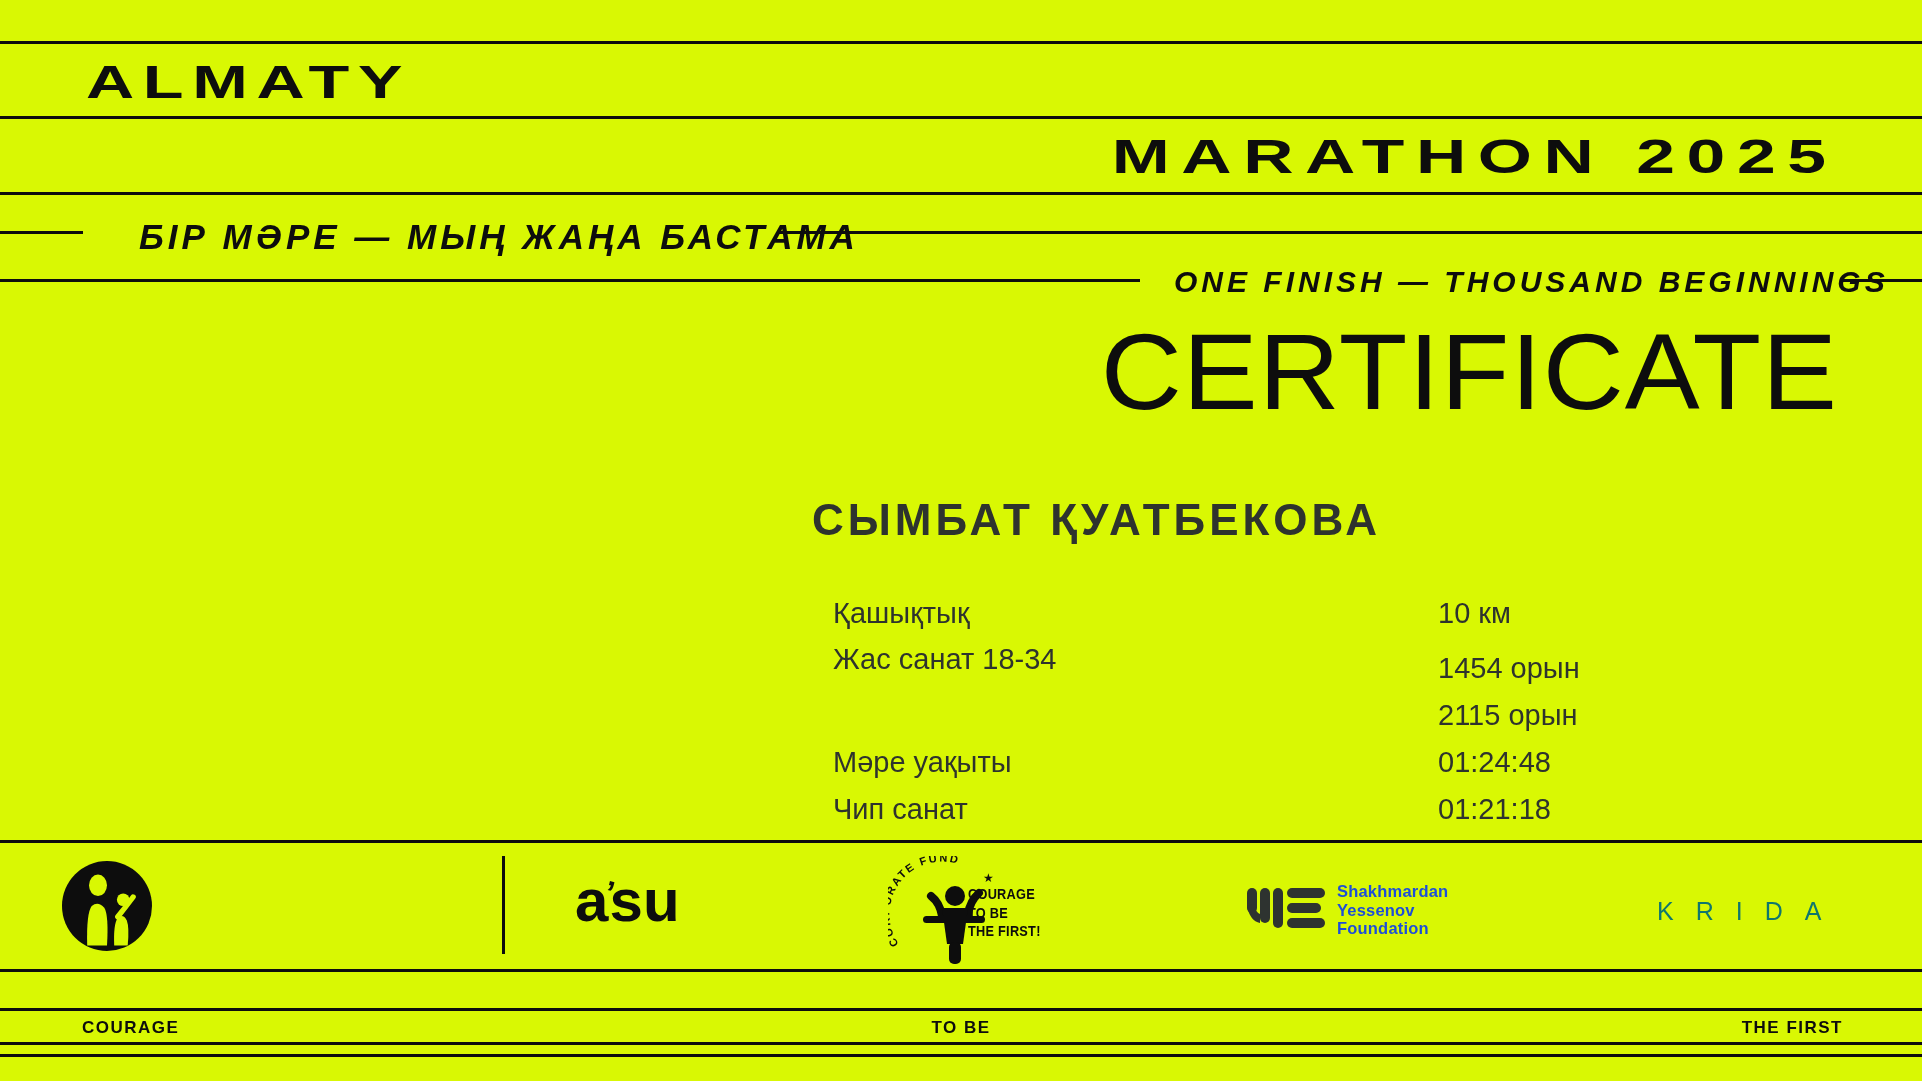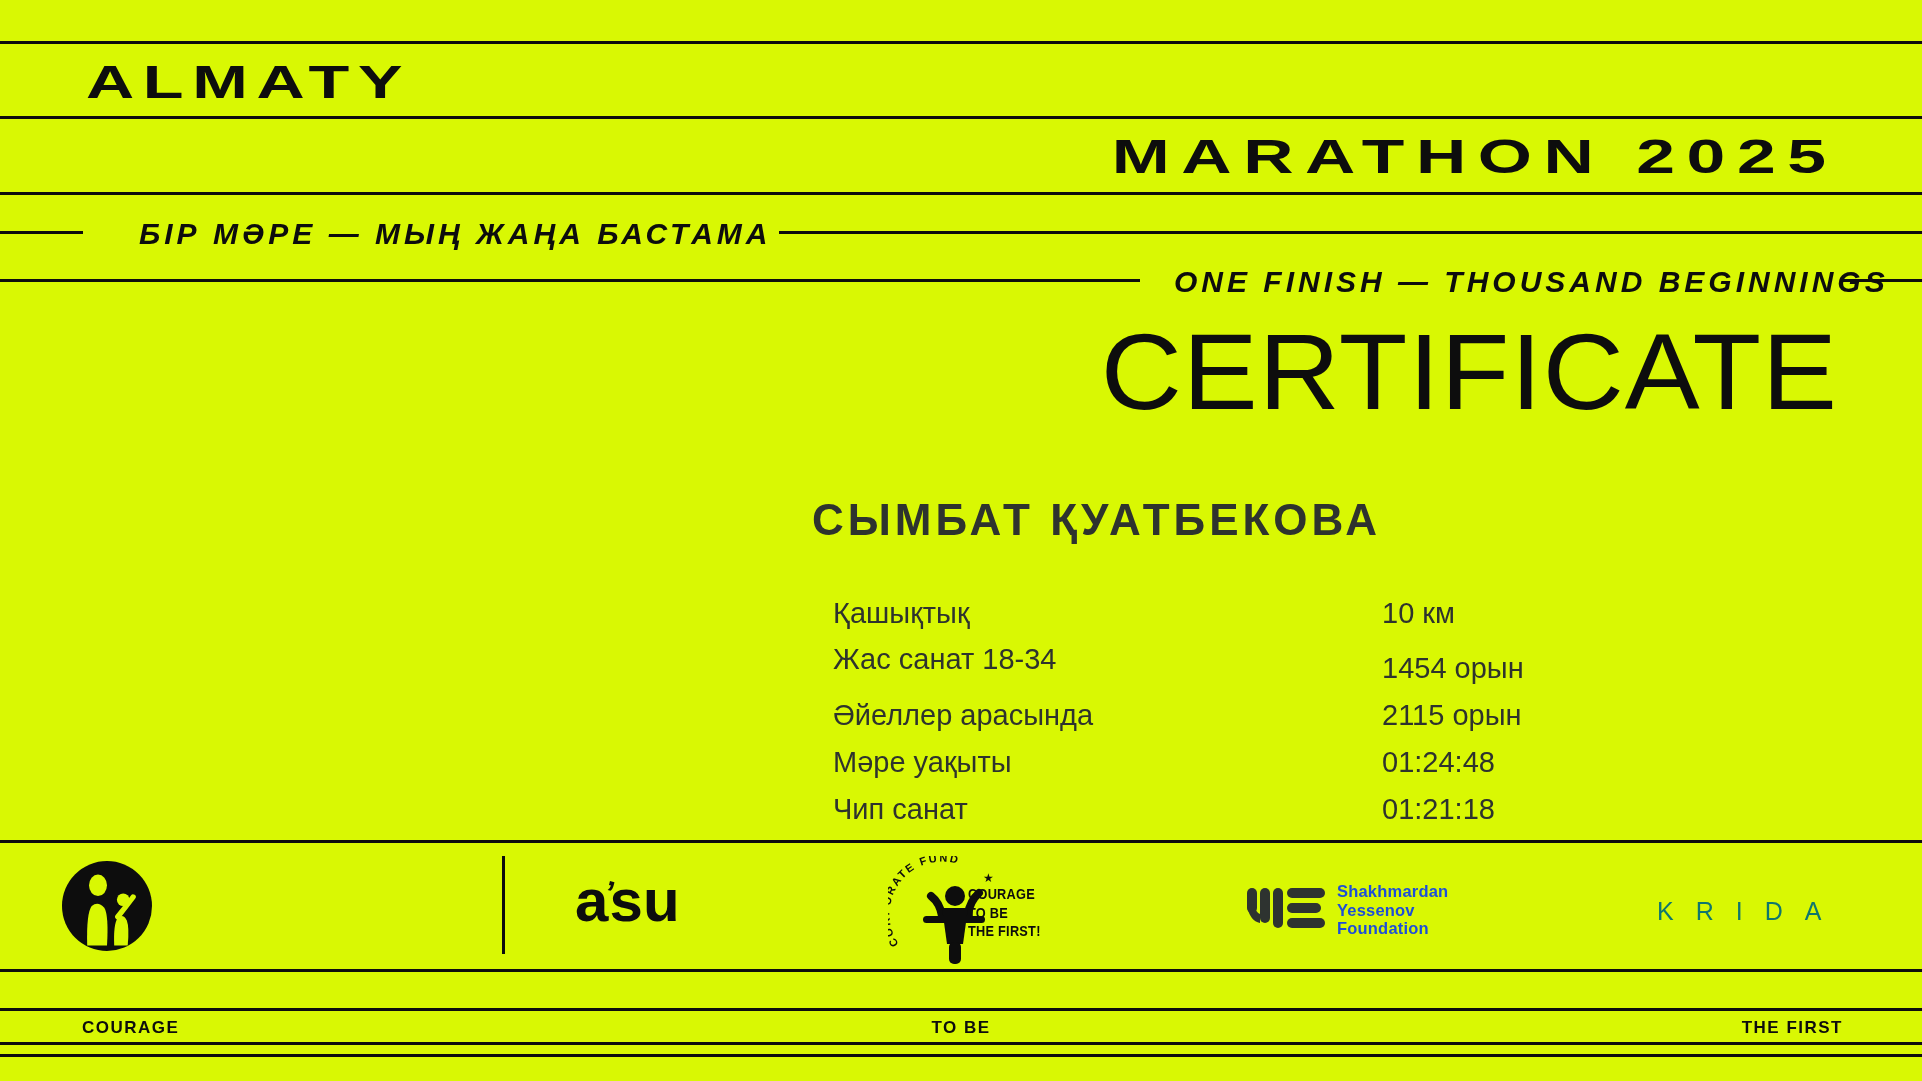--- a/index.html
+++ b/index.html
@@ -16,41 +16,41 @@
     position:absolute;left:86px;top:59px;font-size:46px;font-weight:700;
     letter-spacing:6px;transform:scaleX(1.45);transform-origin:left top;
     line-height:1;white-space:nowrap;
   }
   .marathon{
     position:absolute;right:84px;top:133px;font-size:48px;font-weight:700;
     letter-spacing:8px;transform:scaleX(1.45);transform-origin:right top;
     line-height:1;white-space:nowrap;
   }
   .motto-kk{
-    position:absolute;left:139px;top:219px;font-size:30px;font-style:italic;
+    position:absolute;left:139px;top:219px;font-size:35px;font-style:italic;
     font-weight:600;letter-spacing:4px;line-height:1;white-space:nowrap;
   }
   .motto-en{
     position:absolute;left:1174px;top:267px;font-size:30px;font-style:italic;
     font-weight:600;letter-spacing:4px;line-height:1;white-space:nowrap;
   }
   .cert-title{
     position:absolute;right:84px;top:318px;font-size:108px;font-weight:400;
     letter-spacing:1px;transform:scaleX(1.04);transform-origin:right top;
     line-height:1;white-space:nowrap;
   }
 
   
   .participant-name{
     position:absolute;left:812px;top:498px;font-size:44px;font-weight:700;
     letter-spacing:4px;color:#2e332e;line-height:1;white-space:nowrap;text-align:center;
   }
   .results{position:absolute;left:812px;top:597px;width:800px;color:#2e332e;}
   .result-row{position:absolute;left:0;width:800px;font-size:29px;line-height:1.15;margin-left:21px;}
-  .result-row .val{position:absolute;left:549px;top:0;white-space:nowrap;text-align:center;}
+  .result-row .val{position:absolute;left:605px;top:0;white-space:nowrap;text-align:center;}
   .r0{top:0;} .r1{top:46px;} .r2{top:102px;} .r3{top:149px;} .r4{top:196px;}
   .r1 .val{top:9px;}
 
   
   .kaspi-logo{position:absolute;left:62px;top:861px;}
   .kaspi-text{
     position:absolute;left:196px;top:877px;font-size:56px;font-weight:700;
     letter-spacing:-1px;line-height:1;white-space:nowrap;
   }
   .sp-divider{position:absolute;left:502px;top:856px;width:3px;height:98px;background:#0d0d0d;}
@@ -111,21 +111,20 @@
   <div class="results">
     <div class="result-row r0">
       <span class="lbl">Қашықтық</span>
       <span class="val">10 км</span>
     </div>
     <div class="result-row r1">
       <span class="lbl">Жас санат 18-34</span>
       <span class="val">1454 орын</span>
     </div>
     <div class="result-row r2">
-      <span class="lbl">Әйеллер арасында</span>
       <span class="val">2115 орын</span>
     </div>
     <div class="result-row r3">
       <span class="lbl">Мәре уақыты</span>
       <span class="val">01:24:48</span>
     </div>
     <div class="result-row r4">
       <span class="lbl">Чип санат</span>
       <span class="val">01:21:18</span>
     </div>

